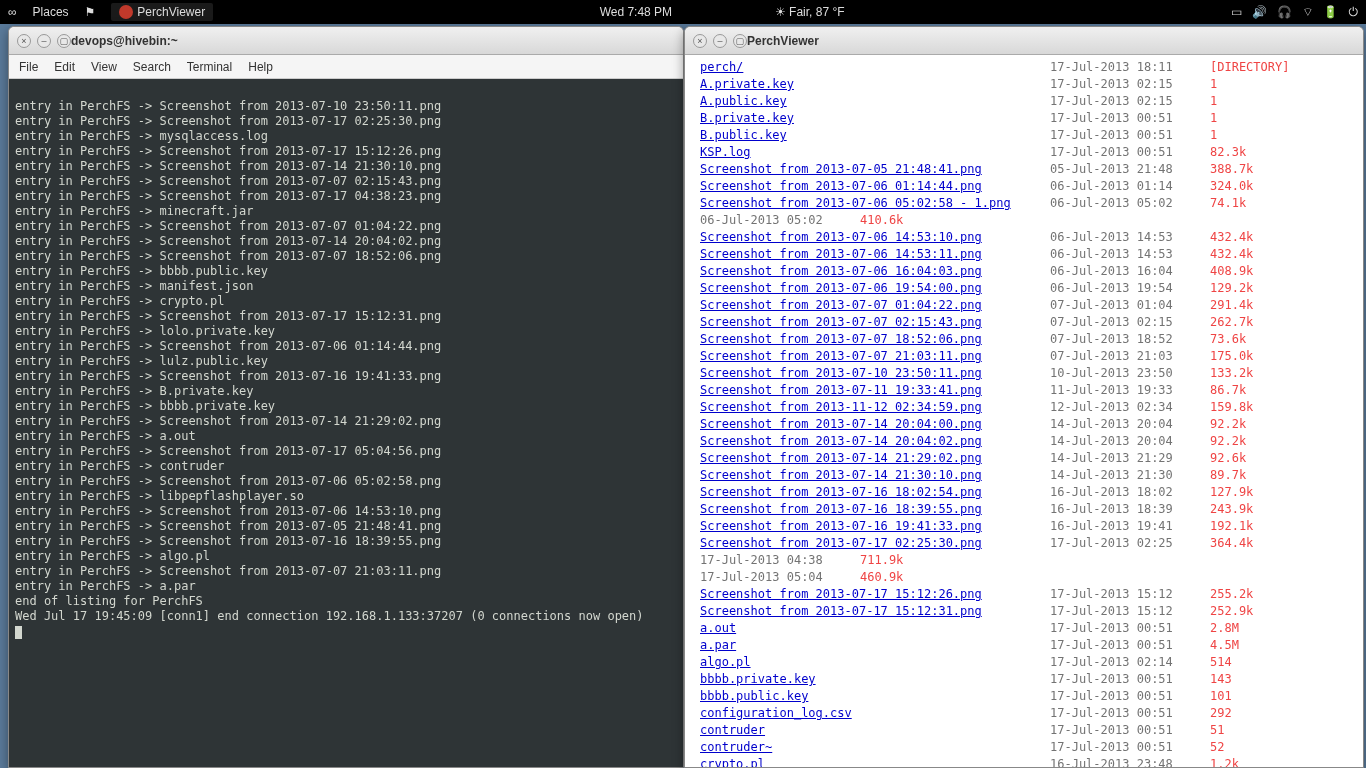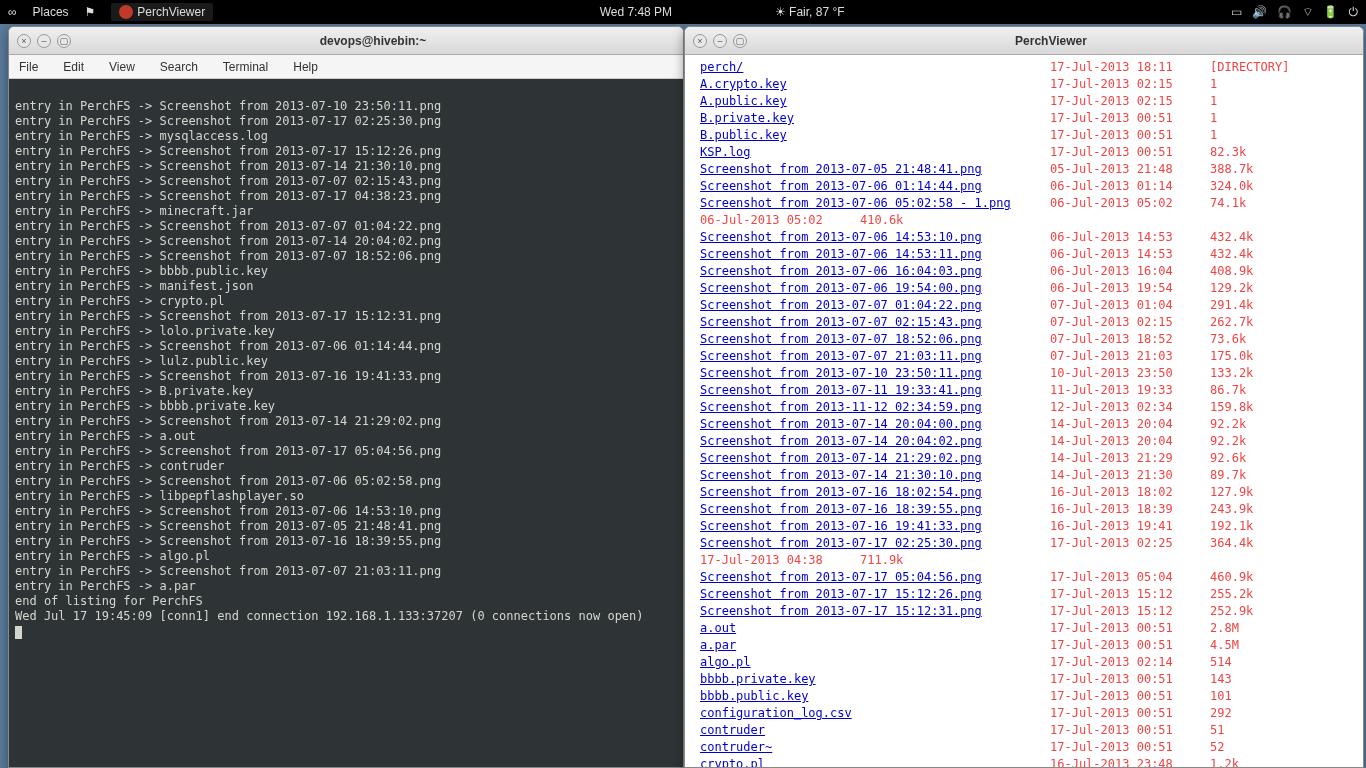--- a/index.html
+++ b/index.html
@@ -8,36 +8,36 @@
 .topbar .spacer { flex:1; }
 .topbar .tb-item { cursor:pointer; }
 .topbar .app-btn { display:flex; align-items:center; gap:4px; background:#1a1a1a; padding:2px 8px; border-radius:2px; }
 .app-icon { width:14px; height:14px; background:#c0392b; border-radius:50%; display:inline-block; }
 .tray { display:flex; gap:10px; align-items:center; }
 
 .window { position:absolute; background:#fff; border:1px solid #888; border-radius:6px 6px 0 0; box-shadow:0 4px 12px rgba(0,0,0,0.4); display:flex; flex-direction:column; }
 .titlebar { height:28px; background:linear-gradient(#f0f0f0,#d8d8d8); border-bottom:1px solid #aaa; display:flex; align-items:center; padding:0 8px; border-radius:6px 6px 0 0; }
 .win-btns { display:flex; gap:6px; }
 .win-btn { width:14px; height:14px; border:1px solid #999; border-radius:50%; background:#e8e8e8; display:flex; align-items:center; justify-content:center; font-size:9px; color:#555; cursor:pointer; }
-.titlebar .title { flex:1; text-align:center; font-size:12px; color:#333; font-weight:bold; }
+.titlebar .title { flex:1; font-size:12px; color:#333; font-weight:bold; }
 
 
 .term { left:8px; top:26px; width:676px; height:742px; }
-.menubar { height:24px; background:#f5f5f5; border-bottom:1px solid #ccc; display:flex; align-items:center; gap:25px; padding:8px 10px; font-size:12px; color:#333; }
+.menubar { height:24px; background:#f5f5f5; border-bottom:1px solid #ccc; display:flex; align-items:center; gap:16px; padding:8px 10px; font-size:12px; color:#333; }
 .menubar span { cursor:pointer; }
 .term-body { flex:1; background:#2e3436; color:#d3d7cf; font-family:"DejaVu Sans Mono",monospace; font-size:12px; line-height:15px; padding:20px 6px; overflow:hidden; white-space:pre-wrap; word-break:break-all; }
 .cursor { display:inline-block; width:7px; height:13px; background:#d3d7cf; vertical-align:bottom; }
 
 
 .viewer { left:684px; top:26px; width:680px; height:742px; }
 .viewer-body { flex:1; background:#fff; font-family:"DejaVu Sans Mono",monospace; font-size:12px; line-height:17px; padding:4px 15px; overflow:hidden; }
 .row { display:flex; white-space:pre; }
 .row .name { width:350px; overflow:hidden; text-overflow:clip; }
 .row .name a { color:#0000cc; text-decoration:underline; }
-.row .date { width:160px; color:#ef4444; }
+.row .date { width:160px; color:#737373; }
 .row .size { width:110px; color:#ef4444; }
 </style>
 </head>
 <body>
 
 <div class="topbar">
   <span class="tb-item">∞</span>
   <span class="tb-item">Places</span>
   <span class="tb-item">⚑</span>
   <span class="app-btn">
@@ -83,21 +83,21 @@
   <div class="titlebar">
     <div class="win-btns">
       <div class="win-btn">×</div>
       <div class="win-btn">–</div>
       <div class="win-btn">▢</div>
     </div>
     <div class="title">PerchViewer</div>
   </div>
   <div class="viewer-body" id="viewer-body">
       <div class="row"><span class="name"><a href="#">perch/</a></span><span class="date">17-Jul-2013 18:11</span><span class="size">[DIRECTORY]</span></div>
-      <div class="row"><span class="name"><a href="#">A.crypto.key</a></span><span class="date">17-Jul-2013 02:15</span><span class="size">1</span></div>
+      <div class="row"><span class="name"><a href="#">A.private.key</a></span><span class="date">17-Jul-2013 02:15</span><span class="size">1</span></div>
       <div class="row"><span class="name"><a href="#">A.public.key</a></span><span class="date">17-Jul-2013 02:15</span><span class="size">1</span></div>
       <div class="row"><span class="name"><a href="#">B.private.key</a></span><span class="date">17-Jul-2013 00:51</span><span class="size">1</span></div>
       <div class="row"><span class="name"><a href="#">B.public.key</a></span><span class="date">17-Jul-2013 00:51</span><span class="size">1</span></div>
       <div class="row"><span class="name"><a href="#">KSP.log</a></span><span class="date">17-Jul-2013 00:51</span><span class="size">82.3k</span></div>
       <div class="row"><span class="name"><a href="#">Screenshot from 2013-07-05 21:48:41.png</a></span><span class="date">05-Jul-2013 21:48</span><span class="size">388.7k</span></div>
       <div class="row"><span class="name"><a href="#">Screenshot from 2013-07-06 01:14:44.png</a></span><span class="date">06-Jul-2013 01:14</span><span class="size">324.0k</span></div>
       <div class="row"><span class="name"><a href="#">Screenshot from 2013-07-06 05:02:58 - 1.png</a></span><span class="date">06-Jul-2013 05:02</span><span class="size">74.1k</span></div>
       <div class="row"><span class="date">06-Jul-2013 05:02</span><span class="size">410.6k</span></div>
       <div class="row"><span class="name"><a href="#">Screenshot from 2013-07-06 14:53:10.png</a></span><span class="date">06-Jul-2013 14:53</span><span class="size">432.4k</span></div>
       <div class="row"><span class="name"><a href="#">Screenshot from 2013-07-06 14:53:11.png</a></span><span class="date">06-Jul-2013 14:53</span><span class="size">432.4k</span></div>
@@ -112,21 +112,21 @@
       <div class="row"><span class="name"><a href="#">Screenshot from 2013-11-12 02:34:59.png</a></span><span class="date">12-Jul-2013 02:34</span><span class="size">159.8k</span></div>
       <div class="row"><span class="name"><a href="#">Screenshot from 2013-07-14 20:04:00.png</a></span><span class="date">14-Jul-2013 20:04</span><span class="size">92.2k</span></div>
       <div class="row"><span class="name"><a href="#">Screenshot from 2013-07-14 20:04:02.png</a></span><span class="date">14-Jul-2013 20:04</span><span class="size">92.2k</span></div>
       <div class="row"><span class="name"><a href="#">Screenshot from 2013-07-14 21:29:02.png</a></span><span class="date">14-Jul-2013 21:29</span><span class="size">92.6k</span></div>
       <div class="row"><span class="name"><a href="#">Screenshot from 2013-07-14 21:30:10.png</a></span><span class="date">14-Jul-2013 21:30</span><span class="size">89.7k</span></div>
       <div class="row"><span class="name"><a href="#">Screenshot from 2013-07-16 18:02:54.png</a></span><span class="date">16-Jul-2013 18:02</span><span class="size">127.9k</span></div>
       <div class="row"><span class="name"><a href="#">Screenshot from 2013-07-16 18:39:55.png</a></span><span class="date">16-Jul-2013 18:39</span><span class="size">243.9k</span></div>
       <div class="row"><span class="name"><a href="#">Screenshot from 2013-07-16 19:41:33.png</a></span><span class="date">16-Jul-2013 19:41</span><span class="size">192.1k</span></div>
       <div class="row"><span class="name"><a href="#">Screenshot from 2013-07-17 02:25:30.png</a></span><span class="date">17-Jul-2013 02:25</span><span class="size">364.4k</span></div>
       <div class="row"><span class="date">17-Jul-2013 04:38</span><span class="size">711.9k</span></div>
-      <div class="row"><span class="name"><a href="#">Screenshot from 2013-07-17 05:04:56.png</a></span><span class="date">17-Jul-2013 05:04</span><span class="size">460.9k</span></div>
+      <div class="row"><span class="date">17-Jul-2013 05:04</span><span class="size">460.9k</span></div>
       <div class="row"><span class="name"><a href="#">Screenshot from 2013-07-17 15:12:26.png</a></span><span class="date">17-Jul-2013 15:12</span><span class="size">255.2k</span></div>
       <div class="row"><span class="name"><a href="#">Screenshot from 2013-07-17 15:12:31.png</a></span><span class="date">17-Jul-2013 15:12</span><span class="size">252.9k</span></div>
       <div class="row"><span class="name"><a href="#">a.out</a></span><span class="date">17-Jul-2013 00:51</span><span class="size">2.8M</span></div>
       <div class="row"><span class="name"><a href="#">a.par</a></span><span class="date">17-Jul-2013 00:51</span><span class="size">4.5M</span></div>
       <div class="row"><span class="name"><a href="#">algo.pl</a></span><span class="date">17-Jul-2013 02:14</span><span class="size">514</span></div>
       <div class="row"><span class="name"><a href="#">bbbb.private.key</a></span><span class="date">17-Jul-2013 00:51</span><span class="size">143</span></div>
       <div class="row"><span class="name"><a href="#">bbbb.public.key</a></span><span class="date">17-Jul-2013 00:51</span><span class="size">101</span></div>
       <div class="row"><span class="name"><a href="#">configuration_log.csv</a></span><span class="date">17-Jul-2013 00:51</span><span class="size">292</span></div>
       <div class="row"><span class="name"><a href="#">contruder</a></span><span class="date">17-Jul-2013 00:51</span><span class="size">51</span></div>
       <div class="row"><span class="name"><a href="#">contruder~</a></span><span class="date">17-Jul-2013 00:51</span><span class="size">52</span></div>

